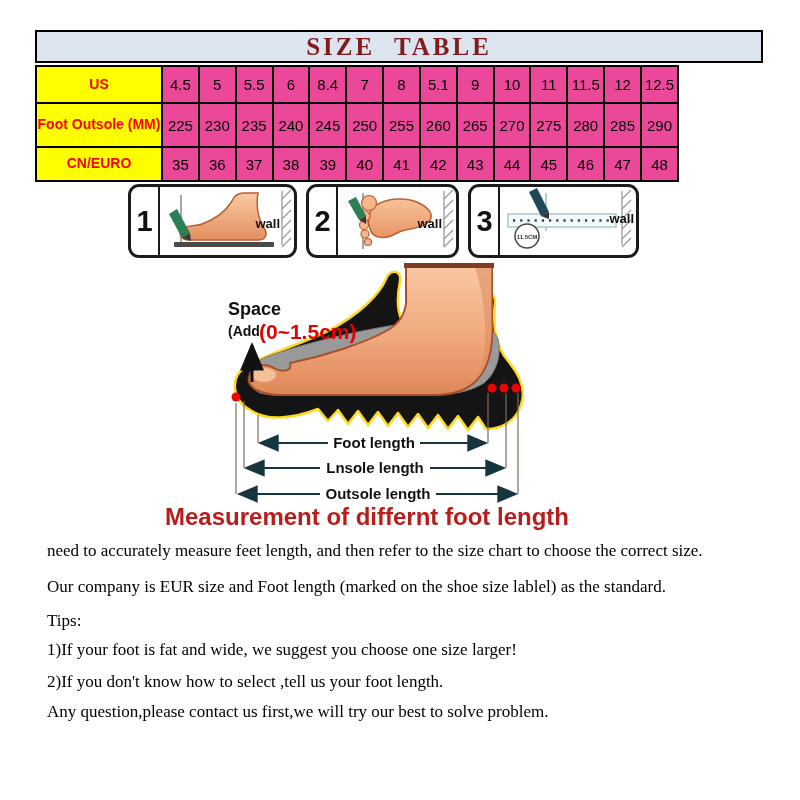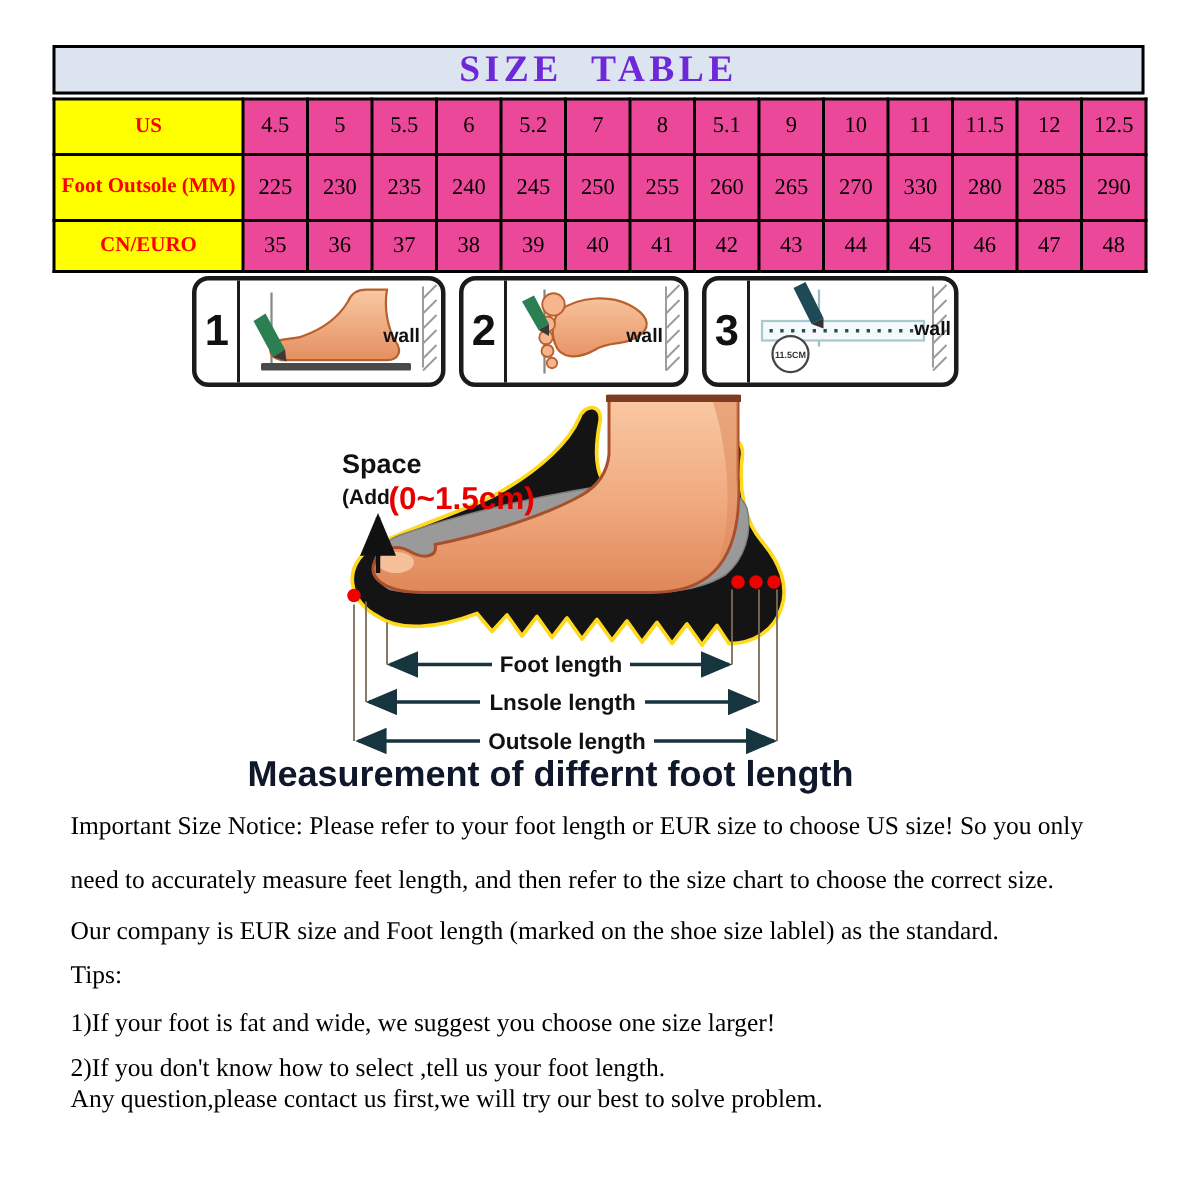--- a/index.html
+++ b/index.html
@@ -6,26 +6,26 @@
   body{
     width:800px;height:800px;background:#ffffff;position:relative;
     font-family:"Liberation Sans",sans-serif;overflow:hidden;
   }
   
   .title-box{
     position:absolute;left:35px;top:30px;width:724px;height:29px;
     background:#dbe4ef;border:2px solid #000;
     display:flex;align-items:center;justify-content:center;
     font-family:"Liberation Serif",serif;font-size:25px;font-weight:bold;
-    color:#6d28d9;letter-spacing:3px;word-spacing:10px;
+    color:#7f1d1d;letter-spacing:3px;word-spacing:10px;
   }
   table.size-table{
-    position:absolute;left:35px;top:65px;width:730px;
+    position:absolute;left:35px;top:65px;width:644px;
     border-collapse:collapse;table-layout:fixed;
-    font-family:Liberation Serif, serif;
+    font-family:Liberation Sans, sans-serif;
   }
   .size-table th,.size-table td{
     border:2px solid #000;text-align:center;vertical-align:middle;padding:0;
   }
   .size-table th{
     width:124px;background:#ffff00;color:#ff0000;
     font-size:14px;font-weight:bold;line-height:1.25;
   }
   .size-table td{font-size:15px;color:#000;background:#ec4899;}
   .size-table tr:nth-child(1) td,.size-table tr:nth-child(1) th{height:35px;}
@@ -40,21 +40,21 @@
   .panel-num{
     width:27px;border-right:2.5px solid #1b1b1b;
     display:flex;align-items:center;justify-content:center;
     font-weight:bold;font-size:29px;color:#111;
   }
   .panel svg{display:block;}
   
   .foot-diagram{position:absolute;left:140px;top:263px;width:520px;height:245px;}
   .caption{
     position:absolute;top:503px;left:0;width:734px;text-align:center;
-    font-size:24px;font-weight:bold;color:#0f172a;letter-spacing:0px;
+    font-size:24px;font-weight:bold;color:#b91c1c;letter-spacing:0px;
   }
   
   .notice{
     position:absolute;left:47px;top:541px;width:730px;
     font-family:"Liberation Serif",serif;font-size:17px;color:#000;
     white-space:nowrap;
   }
   .notice div{height:20px;}
   .notice div:nth-child(2){margin-top:16px;}
   .notice div:nth-child(3){margin-top:14px;}
@@ -72,21 +72,21 @@
 </div>
 
 <table class="size-table">
   <tbody>
       <tr>
         <th>US</th>
         <td>4.5</td>
         <td>5</td>
         <td>5.5</td>
         <td>6</td>
-        <td>5.2</td>
+        <td>8.4</td>
         <td>7</td>
         <td>8</td>
         <td>5.1</td>
         <td>9</td>
         <td>10</td>
         <td>11</td>
         <td>11.5</td>
         <td>12</td>
         <td>12.5</td>
       </tr>
@@ -95,21 +95,21 @@
         <td>225</td>
         <td>230</td>
         <td>235</td>
         <td>240</td>
         <td>245</td>
         <td>250</td>
         <td>255</td>
         <td>260</td>
         <td>265</td>
         <td>270</td>
-        <td>330</td>
+        <td>275</td>
         <td>280</td>
         <td>285</td>
         <td>290</td>
       </tr>
       <tr>
         <th>CN/EURO</th>
         <td>35</td>
         <td>36</td>
         <td>37</td>
         <td>38</td>
@@ -275,20 +275,19 @@
   <text x="235" y="210" text-anchor="middle" font-size="15" font-weight="bold" fill="#111">Lnsole length</text>
 
   <line x1="99" y1="231" x2="376" y2="231" stroke="#17353f" stroke-width="2.2" marker-start="url(#ah)" marker-end="url(#ah)"></line>
   <rect x="180" y="221" width="116" height="18" fill="#ffffff"></rect>
   <text x="238" y="236" text-anchor="middle" font-size="15" font-weight="bold" fill="#111">Outsole length</text>
 </svg>
 
 <div class="caption">Measurement of differnt foot length</div>
 
 <div class="notice">
-  <div>Important Size Notice: Please refer to your foot length or EUR size to choose US size! So you only</div>
   <div>need to accurately measure feet length, and then refer to the size chart to choose the correct size.</div>
   <div>Our company is EUR size and Foot length (marked on the shoe size lablel) as the standard.</div>
   <div>Tips:</div>
   <div>1)If your foot is fat and wide, we suggest you choose one size larger!</div>
   <div>2)If you don't know how to select ,tell us your foot length.</div>
   <div>Any question,please contact us first,we will try our best to solve problem.</div>
 </div>
 
 </body></html>

